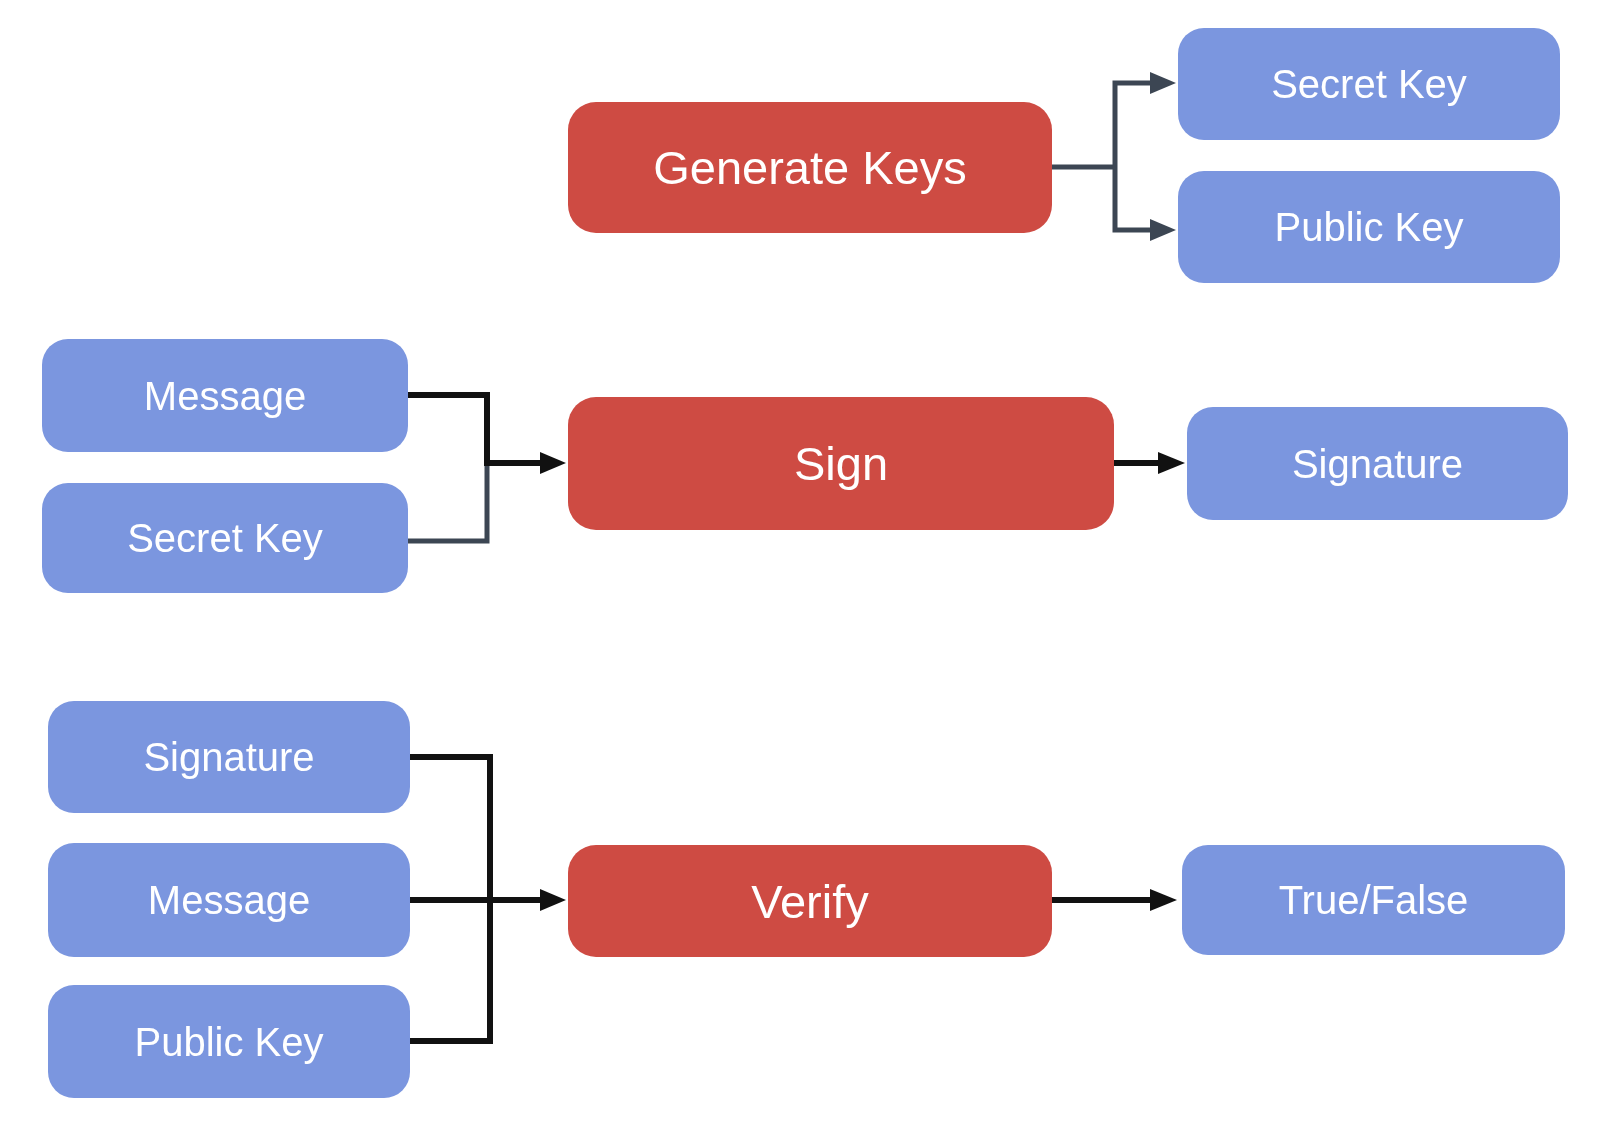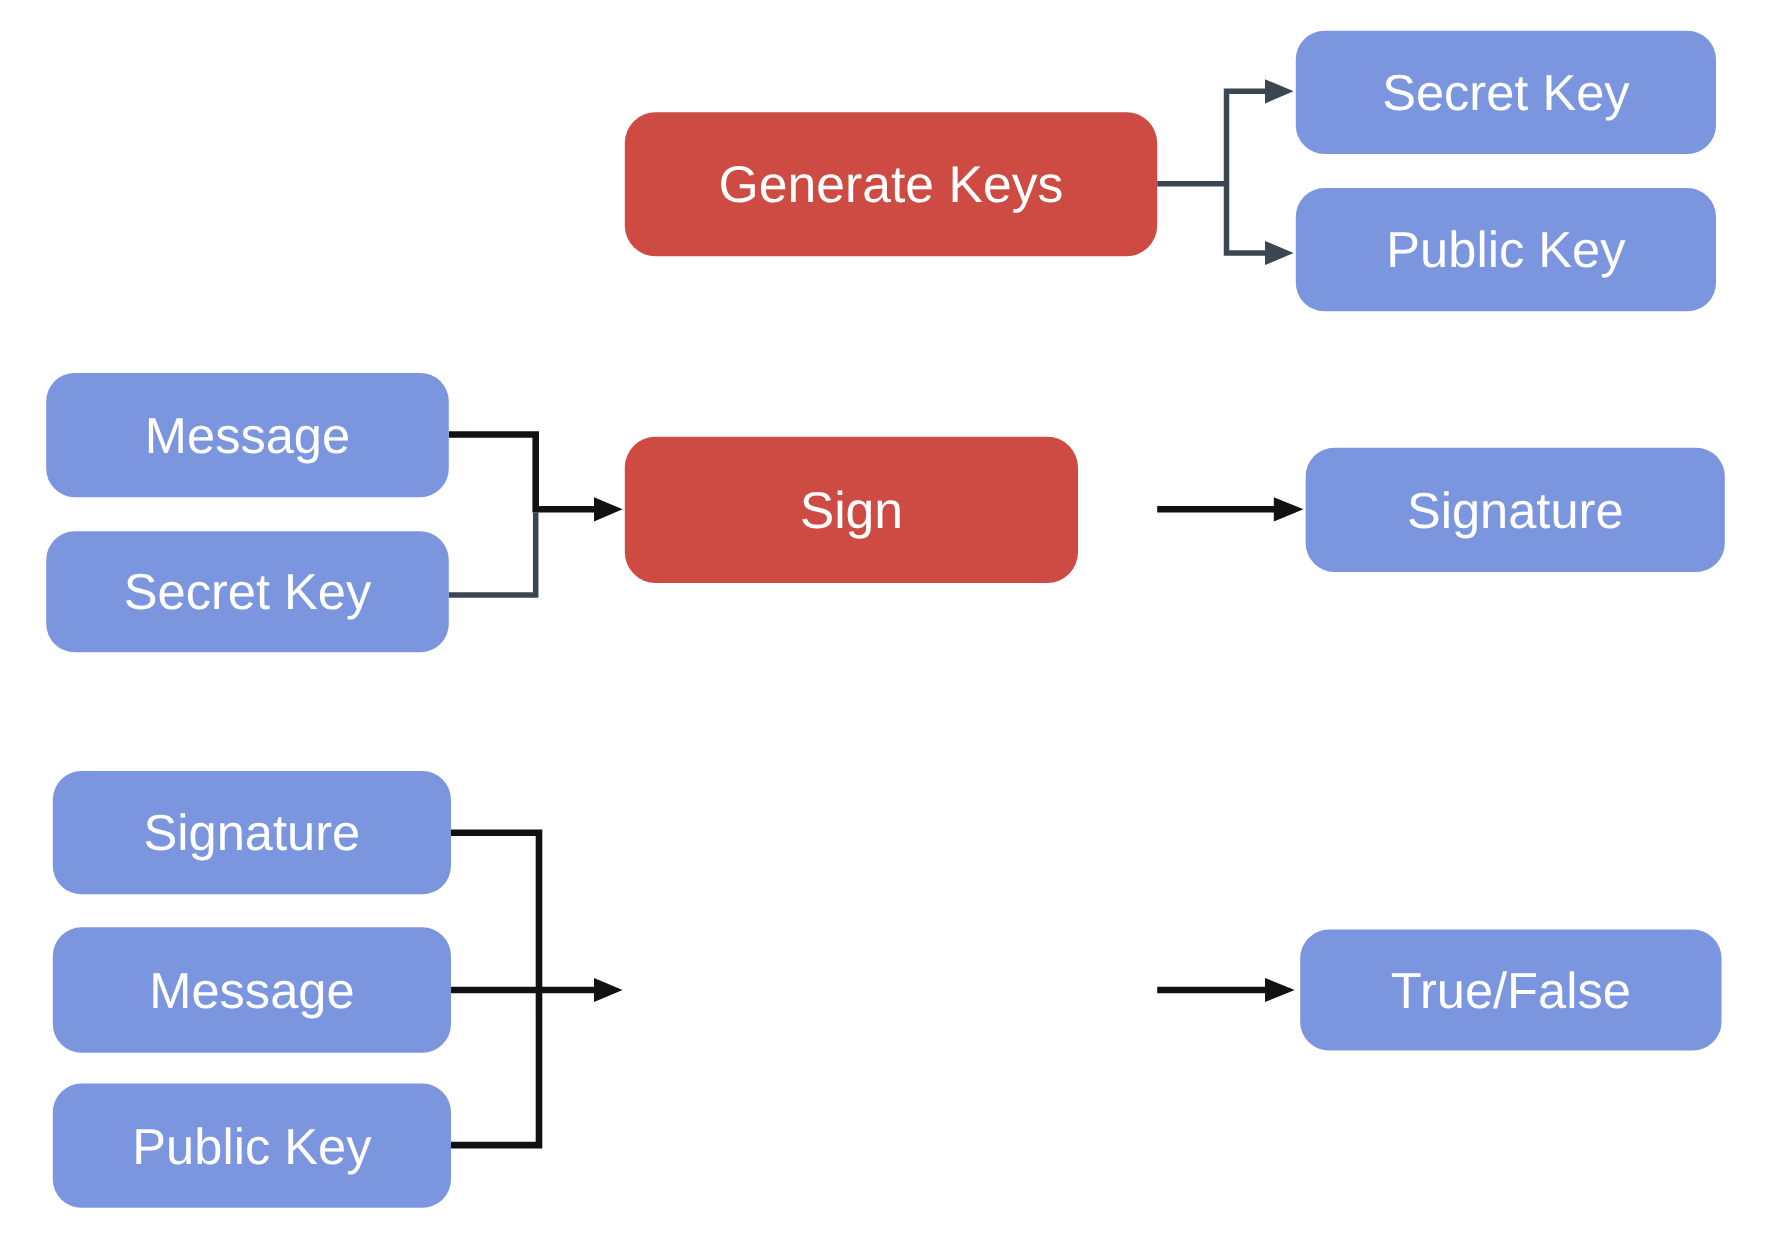--- a/index.html
+++ b/index.html
@@ -29,36 +29,36 @@
   }
   .node-process {
     background: var(--process, #ce4b43);
     border-radius: 28px;
     font-size: 47px;
     font-weight: 400;
   }
   .node-data {
     background: var(--data, #7b96df);
     border-radius: 26px;
-    font-size: 46px;
+    font-size: 40px;
     font-weight: 400;
   }
   .edge-black { stroke: var(--line-black, #111111); stroke-width: 6; fill: none; }
   .edge-slate { stroke: var(--line-dark, #3c4653); stroke-width: 5; fill: none; }
   .head-black { fill: var(--line-black, #111111); stroke: none; }
   .head-slate { fill: var(--line-dark, #3c4653); stroke: none; }
 
   
   #n-generate   { left: 568px;  top: 102px; width: 484px; height: 131px; }
   #n-secret-gen { left: 1178px; top: 28px;  width: 382px; height: 112px; }
   #n-public-gen { left: 1178px; top: 171px; width: 382px; height: 112px; }
 
   #n-message-sign { left: 42px;   top: 339px; width: 366px; height: 113px; }
   #n-secret-sign  { left: 42px;   top: 483px; width: 366px; height: 110px; }
-  #n-sign         { left: 568px;  top: 397px; width: 412px; height: 133px; }
+  #n-sign         { left: 568px;  top: 397px; width: 546px; height: 133px; }
   #n-signature-out{ left: 1187px; top: 407px; width: 381px; height: 113px; }
 
   #n-signature-ver{ left: 48px;   top: 701px; width: 362px; height: 112px; }
   #n-message-ver  { left: 48px;   top: 843px; width: 362px; height: 114px; }
   #n-public-ver   { left: 48px;   top: 985px; width: 362px; height: 113px; }
   #n-verify       { left: 568px;  top: 845px; width: 484px; height: 112px; }
   #n-true-false   { left: 1182px; top: 845px; width: 383px; height: 110px; }
 </style>
 </head>
 <body>
@@ -93,15 +93,16 @@
   <div class="node node-data" id="n-public-gen">Public Key</div>
 
   <div class="node node-data" id="n-message-sign">Message</div>
   <div class="node node-data" id="n-secret-sign">Secret Key</div>
   <div class="node node-process" id="n-sign">Sign</div>
   <div class="node node-data" id="n-signature-out">Signature</div>
 
   <div class="node node-data" id="n-signature-ver">Signature</div>
   <div class="node node-data" id="n-message-ver">Message</div>
   <div class="node node-data" id="n-public-ver">Public Key</div>
+  <div class="node node-process" id="n-verify">Verify</div>
   <div class="node node-data" id="n-true-false">True/False</div>
 
 </div>
 
 </body></html>

